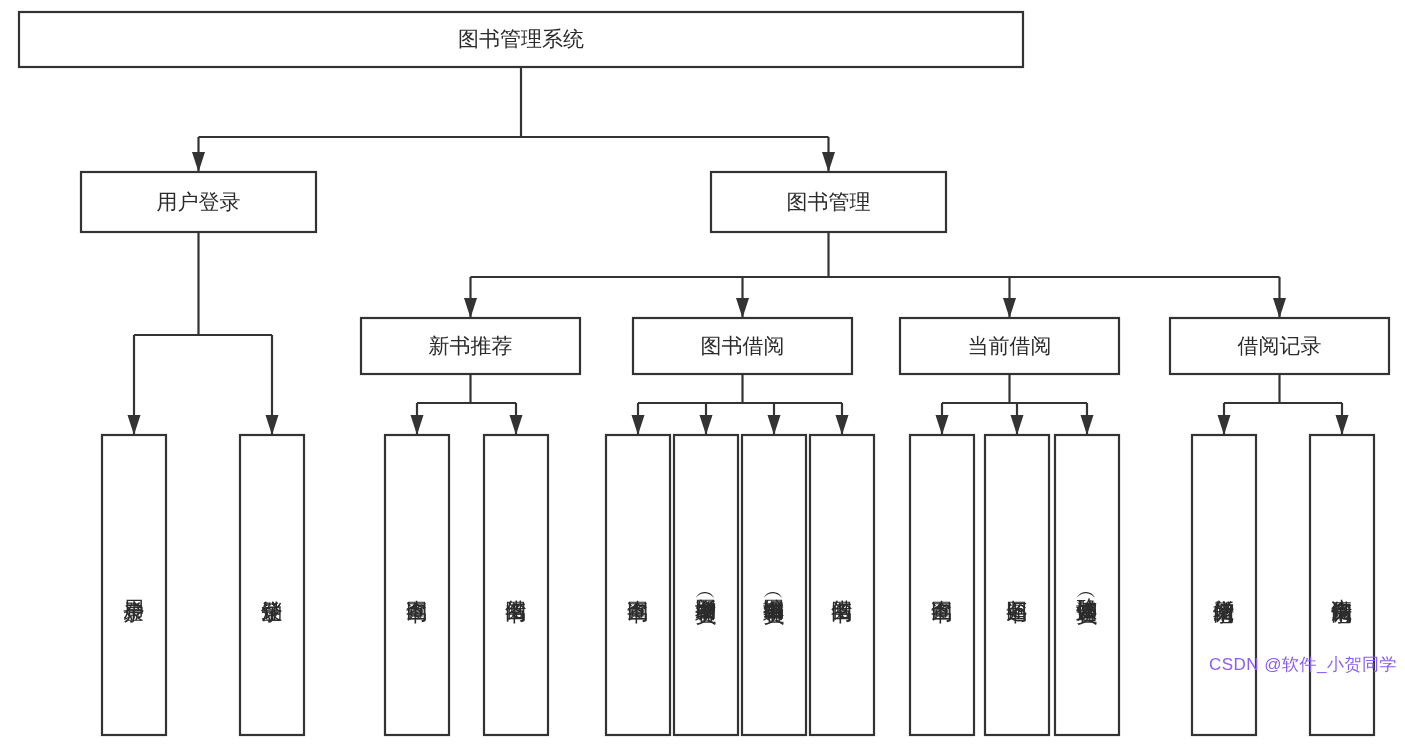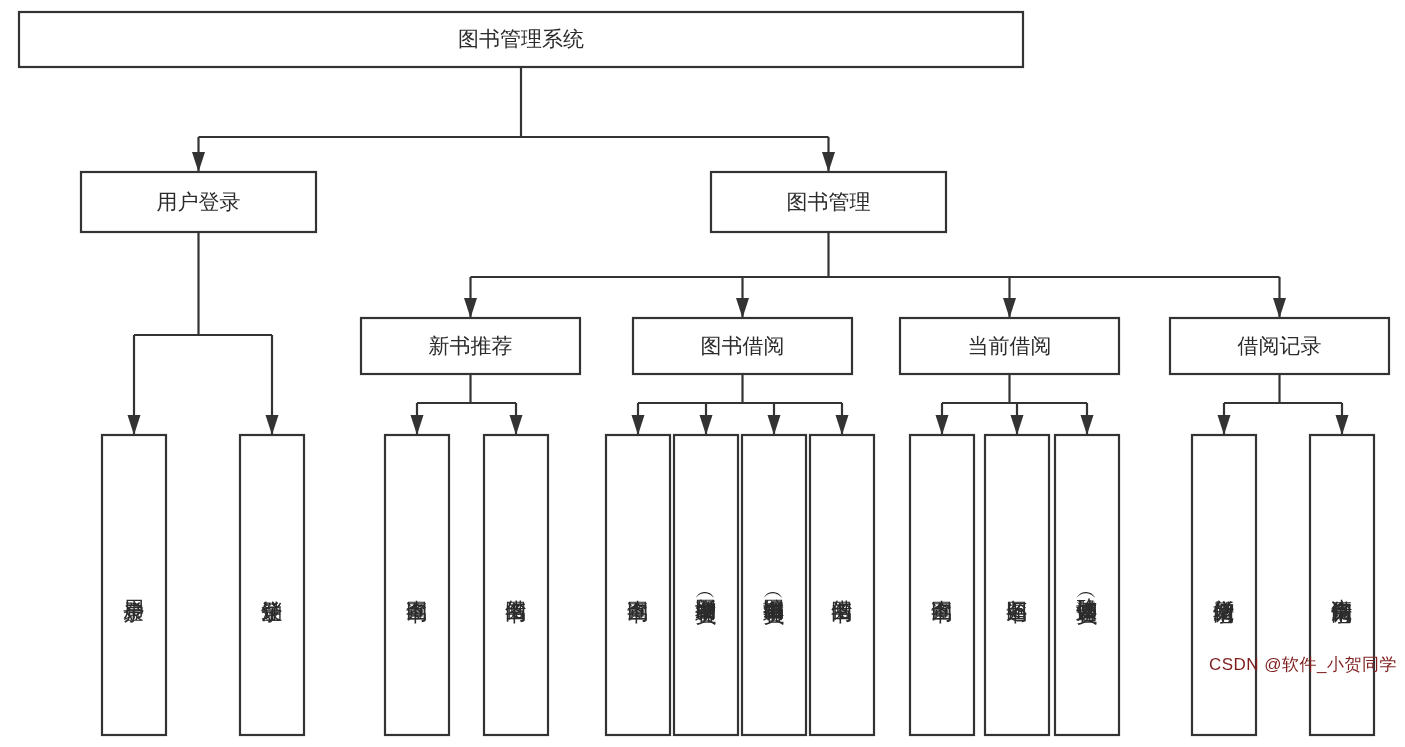--- a/index.html
+++ b/index.html
@@ -66,21 +66,21 @@
     line-height: 1.12;
     letter-spacing: 1px;
     white-space: nowrap;
   }
   .watermark {
     position: absolute;
     right: 8px;
     bottom: 6px;
     font-family: "Liberation Sans", "DejaVu Sans", sans-serif;
     font-size: 17px;
-    color: #7f1d1d;
+    color: #8b5cf6;
     letter-spacing: 0.5px;
     white-space: nowrap;
   }
 </style>
 </head>
 <body>
 
 <div id="diagram-root">
   <svg id="tree-svg" viewBox="0 0 1405 747">
     <g id="edges-layer">

